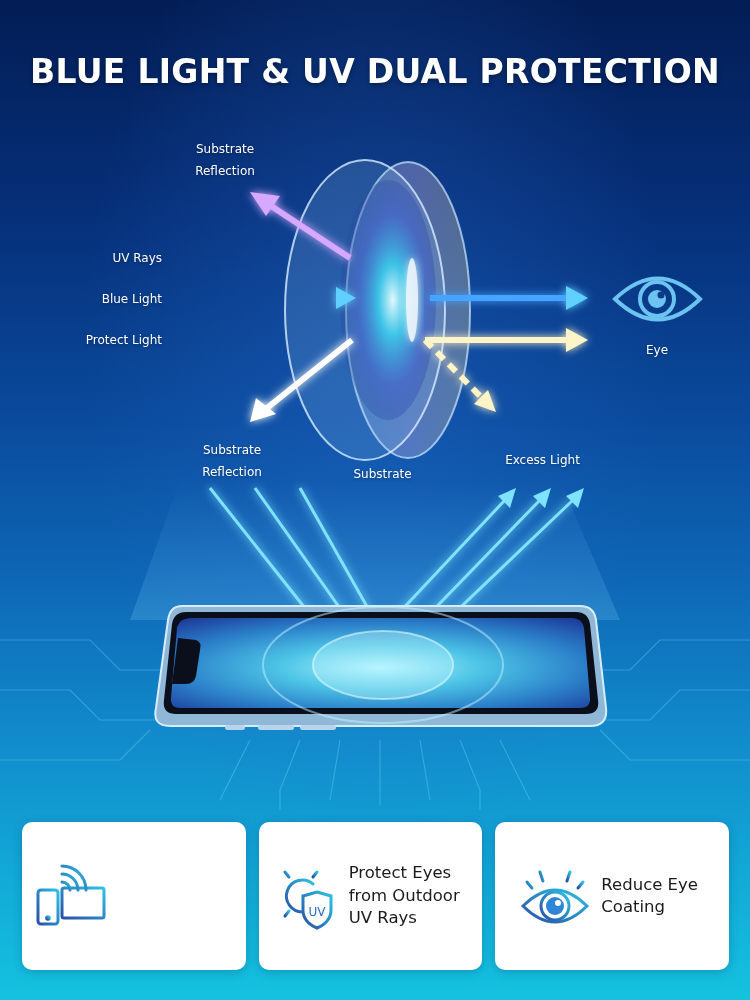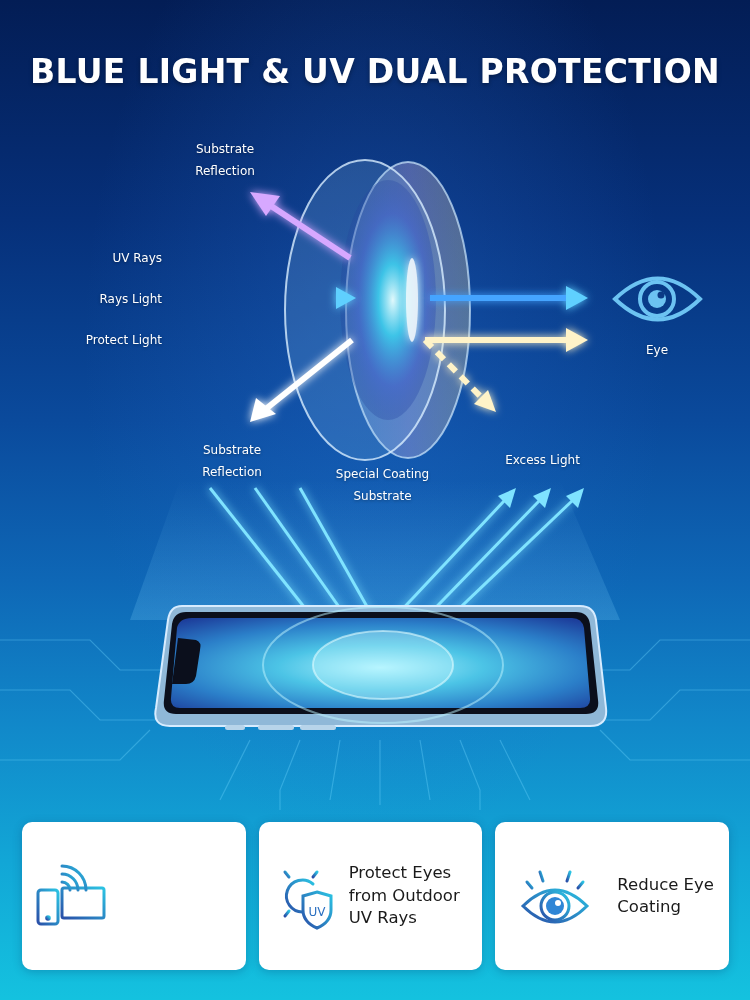--- a/index.html
+++ b/index.html
@@ -31,21 +31,21 @@
   .label.right { text-align: right; }
   .cards { position: absolute; top: 822px; left: 22px; width: 707px; height: 148px; display: flex; gap: 13px; }
   .card {
     flex: 1; background: #fff; border-radius: 10px;
     display: flex; align-items: center; padding: 0 10px 0 14px;
     box-shadow: 0 2px 10px rgba(0,40,90,0.25);
   }
   .card .icon { width: 72px; height: 72px; flex: 0 0 72px; margin-right: 10px; }
   .card .text { color: #1a1a1a; font-size: 16.5px; line-height: 22.5px; font-family: "DejaVu Sans", sans-serif; }
   .card.c2 .icon { width: 66px; flex-basis: 66px; }
-  .card.c3 { padding-left: 24px; gap: 16px; }
+  .card.c3 { padding-left: 24px; }
 </style>
 </head>
 <body>
 
 <div class="bg-vignette"></div>
 
 <h1 class="title">BLUE LIGHT &amp; UV DUAL PROTECTION</h1>
 
 <svg class="scene" viewBox="0 0 750 810" width="750" height="810">
   <defs>
@@ -174,30 +174,29 @@
     <rect x="258" y="725" width="36" height="5" rx="2.5" fill="#b7d4ea"></rect>
     <rect x="300" y="725" width="36" height="5" rx="2.5" fill="#b7d4ea"></rect>
   </g>
 </svg>
 
 <div class="label center" style="left:170px; top:138px; width:110px;">
   <div>Substrate</div>
   <div>Reflection</div>
 </div>
 <div class="label right" style="left:40px; top:247px; width:122px;">UV Rays</div>
-<div class="label right" style="left:40px; top:288px; width:122px;">Rays Light</div>
+<div class="label right" style="left:40px; top:288px; width:122px;">Blue Light</div>
 <div class="label right" style="left:30px; top:329px; width:132px;">Protect Light</div>
 <div class="label center" style="left:630px; top:339px; width:54px;">Eye</div>
 <div class="label center" style="left:475px; top:425px; width:135px;margin-top:24px;">Excess Light</div>
 <div class="label center" style="left:176px; top:439px; width:112px;">
   <div>Substrate</div>
   <div>Reflection</div>
 </div>
 <div class="label center" style="left:300px; top:463px; width:165px;">
-  <div>Special Coating</div>
   <div>Substrate</div>
 </div>
 
 <div class="cards">
   <div class="card c1">
     <svg class="icon" viewBox="0 0 72 72">
       <defs>
         <linearGradient id="ig1" x1="0" y1="1" x2="1" y2="0">
           <stop offset="0" stop-color="#2a4fa8"></stop>
             <stop offset="1" stop-color="#2bc3e3"></stop>

